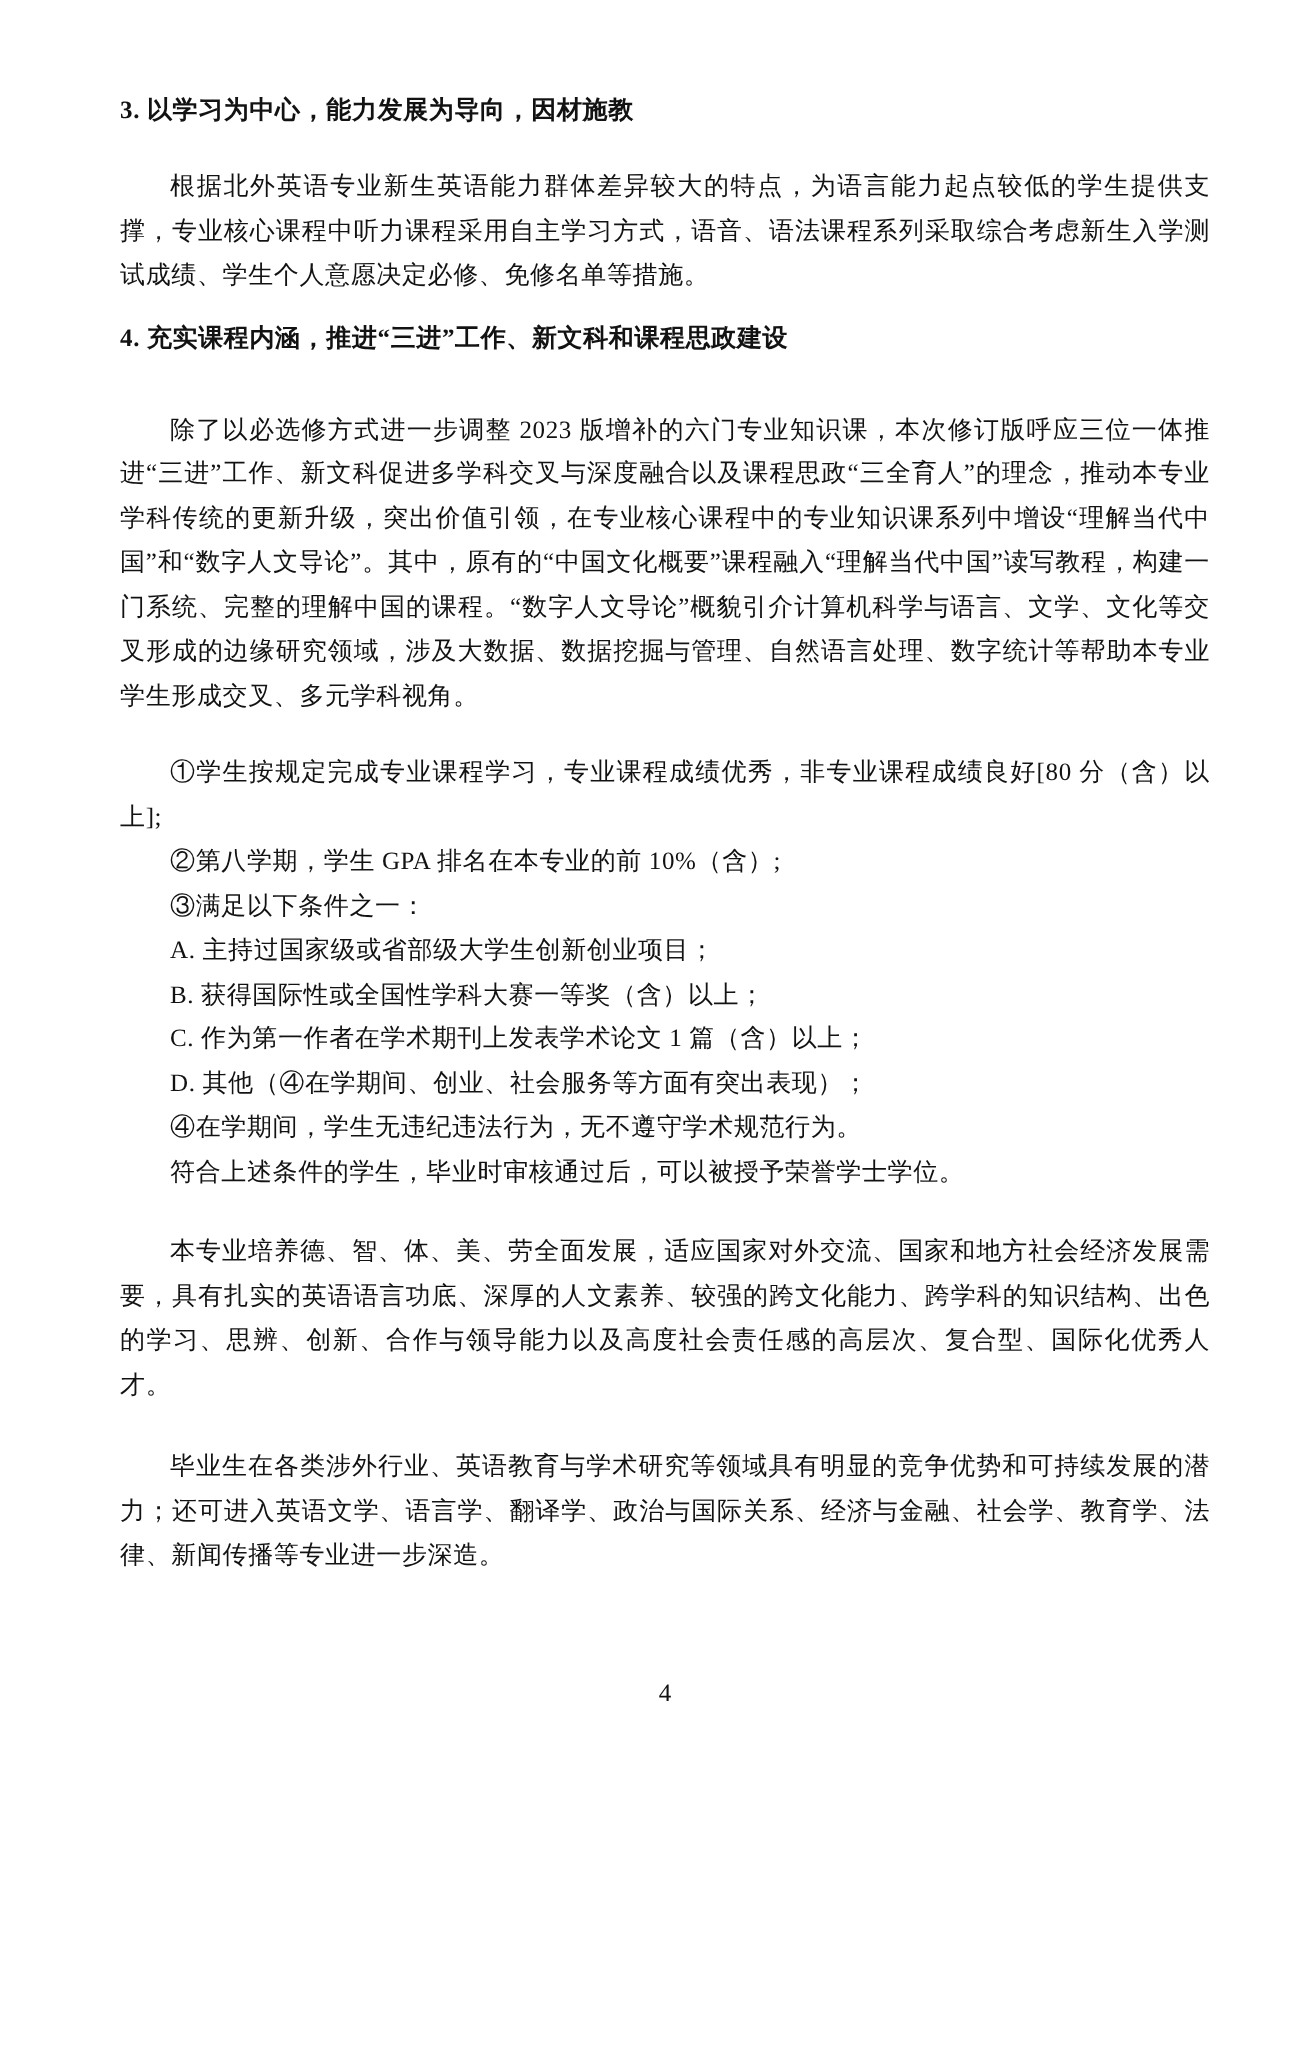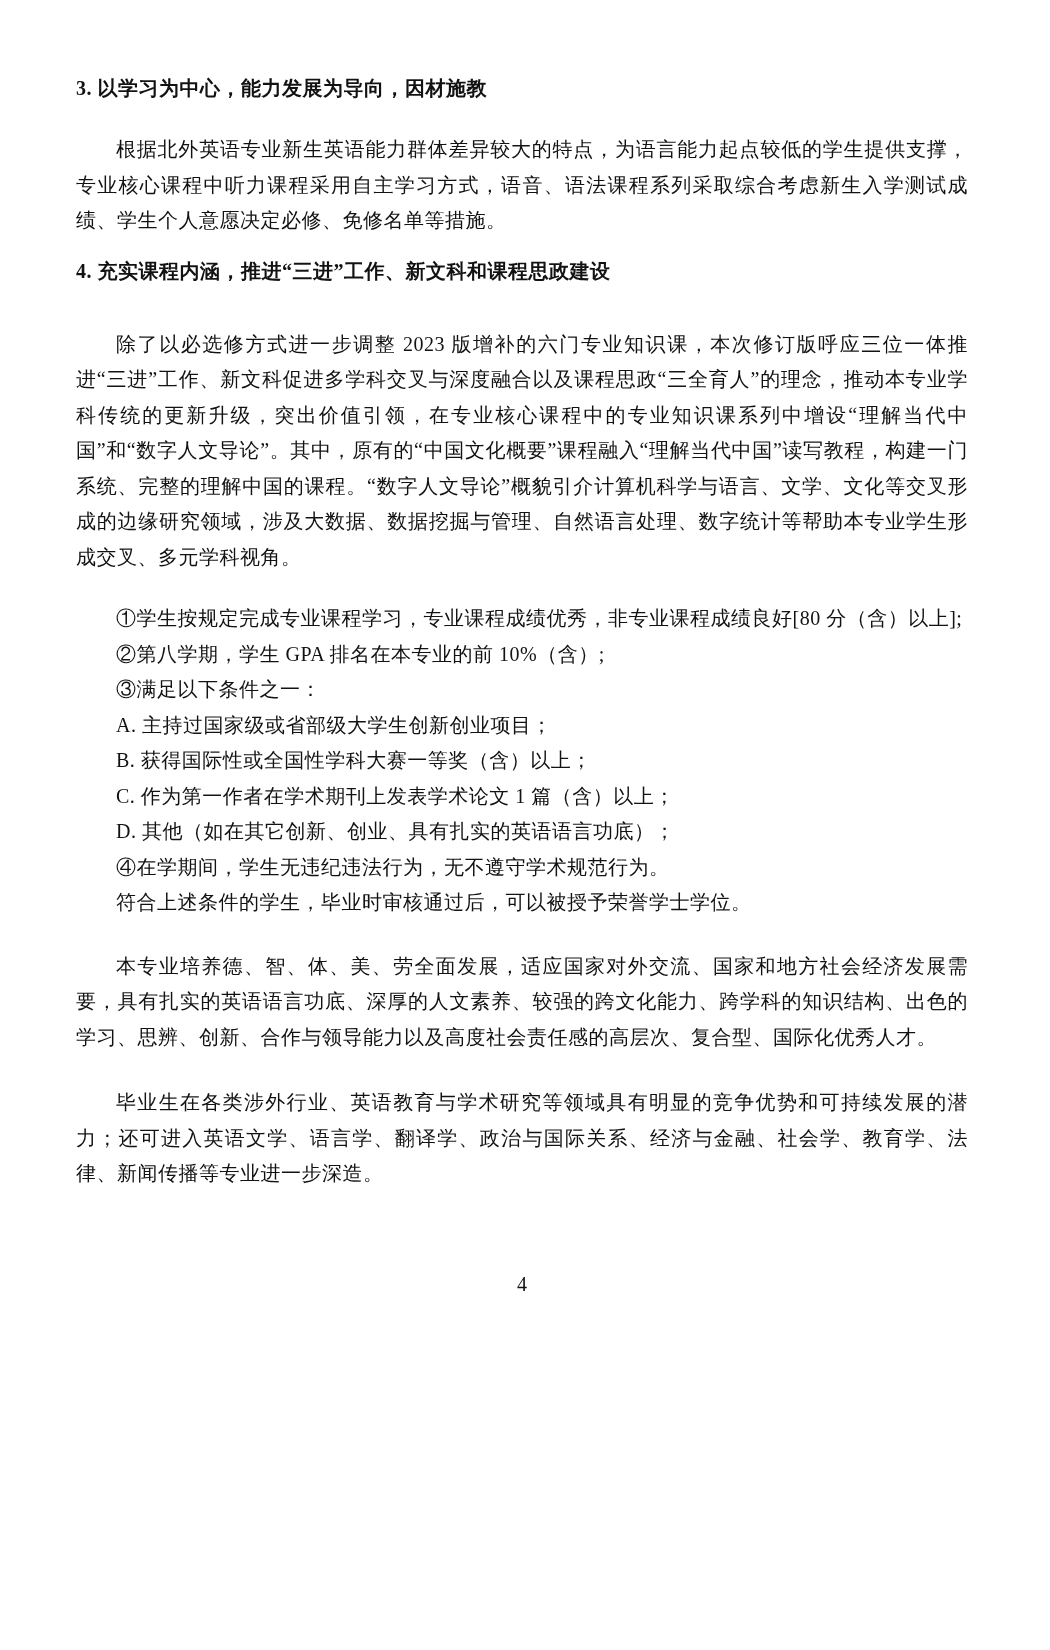--- a/index.html
+++ b/index.html
@@ -7,21 +7,21 @@
     padding: 0;
     background: #ffffff;
   }
   .page {
     position: relative;
     width: 1050px;
     height: 1650px;
     margin: 0 auto;
     background: #ffffff;
     box-sizing: border-box;
-    padding: 70px 82px 0 76px;
+    padding: 70px 82px 0 96px;
     font-family: "Liberation Serif", serif;
     color: #121212;
     overflow: hidden;
   }
   .h-num {
     font-size: 20px;
     font-weight: 700;
     line-height: 36px;
     margin: 0;
     letter-spacing: 0.5px;
@@ -79,21 +79,21 @@
 
 
 
   <div class="m-list">
     <p class="list-item">①学生按规定完成专业课程学习，专业课程成绩优秀，非专业课程成绩良好[80 分（含）以上];</p>
     <p class="list-item">②第八学期，学生 GPA 排名在本专业的前 10%（含）;</p>
     <p class="list-item">③满足以下条件之一：</p>
     <p class="list-item">A. 主持过国家级或省部级大学生创新创业项目；</p>
     <p class="list-item">B. 获得国际性或全国性学科大赛一等奖（含）以上；</p>
     <p class="list-item">C. 作为第一作者在学术期刊上发表学术论文 1 篇（含）以上；</p>
-    <p class="list-item">D. 其他（如在其它创新、创业、具有扎实的英语语言功底）；</p>
+    <p class="list-item">D. 其他（④在学期间、创业、社会服务等方面有突出表现）；</p>
     <p class="list-item">④在学期间，学生无违纪违法行为，无不遵守学术规范行为。</p>
     <p class="list-item">符合上述条件的学生，毕业时审核通过后，可以被授予荣誉学士学位。</p>
   </div>
 
 
   <p class="para m-p6">本专业培养德、智、体、美、劳全面发展，适应国家对外交流、国家和地方社会经济发展需要，具有扎实的英语语言功底、深厚的人文素养、较强的跨文化能力、跨学科的知识结构、出色的学习、思辨、创新、合作与领导能力以及高度社会责任感的高层次、复合型、国际化优秀人才。</p>
 
   <p class="para m-p7">毕业生在各类涉外行业、英语教育与学术研究等领域具有明显的竞争优势和可持续发展的潜力；还可进入英语文学、语言学、翻译学、政治与国际关系、经济与金融、社会学、教育学、法律、新闻传播等专业进一步深造。</p>
 
   <div class="page-number">4</div>

